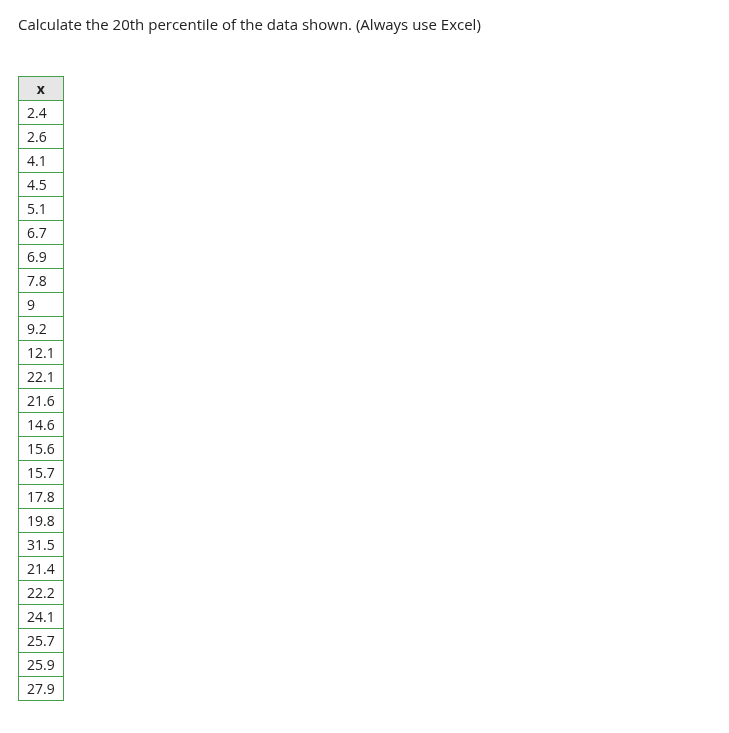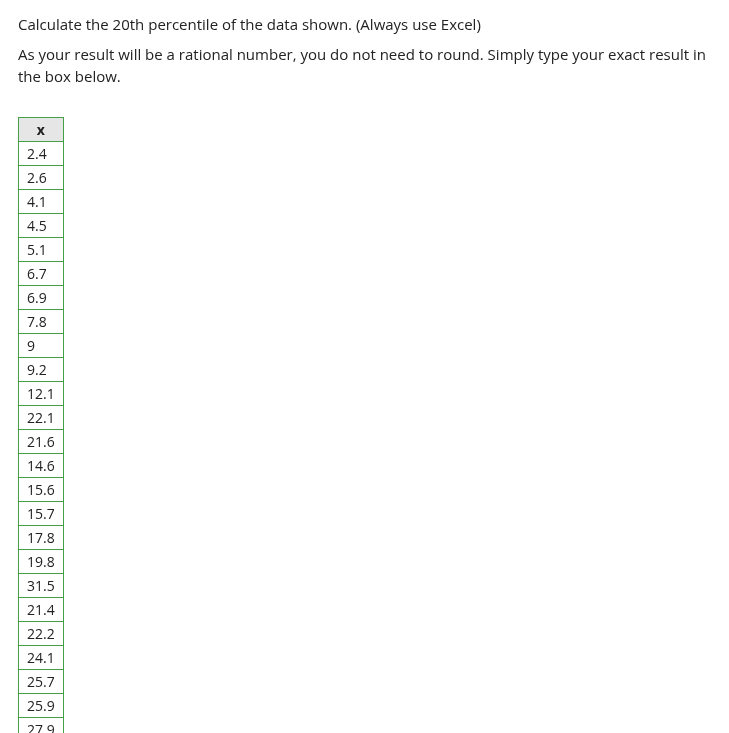--- a/index.html
+++ b/index.html
@@ -7,21 +7,21 @@
     padding: 14px 18px;
     font-family: "Segoe UI", "Open Sans", Arial, sans-serif;
     font-size: 15px;
     color: #222;
     background: #fff;
     width: 729px;
     box-sizing: border-box;
   }
   .question-text {
     line-height: 1.45;
-    margin-bottom: 30px;
+    margin-bottom: 40px;
   }
   .question-text p {
     margin: 0 0 8px 0;
   }
   table.data {
     border-collapse: collapse;
     margin-top: 6px;
   }
   table.data th,
   table.data td {
@@ -37,21 +37,20 @@
     background: #e6e6e6;
     font-weight: bold;
     text-align: center;
   }
 </style>
 </head>
 <body>
 
 <div class="question-text">
   <p>Calculate the 20th percentile of the data shown. (Always use Excel)</p>
-  <p>As your result will be a rational number, you do not need to round. Simply type your exact result in the box below.</p>
 </div>
 
 <table class="data">
   <thead>
     <tr>
       <th>x</th>
     </tr>
   </thead>
   <tbody>
     <tr>

